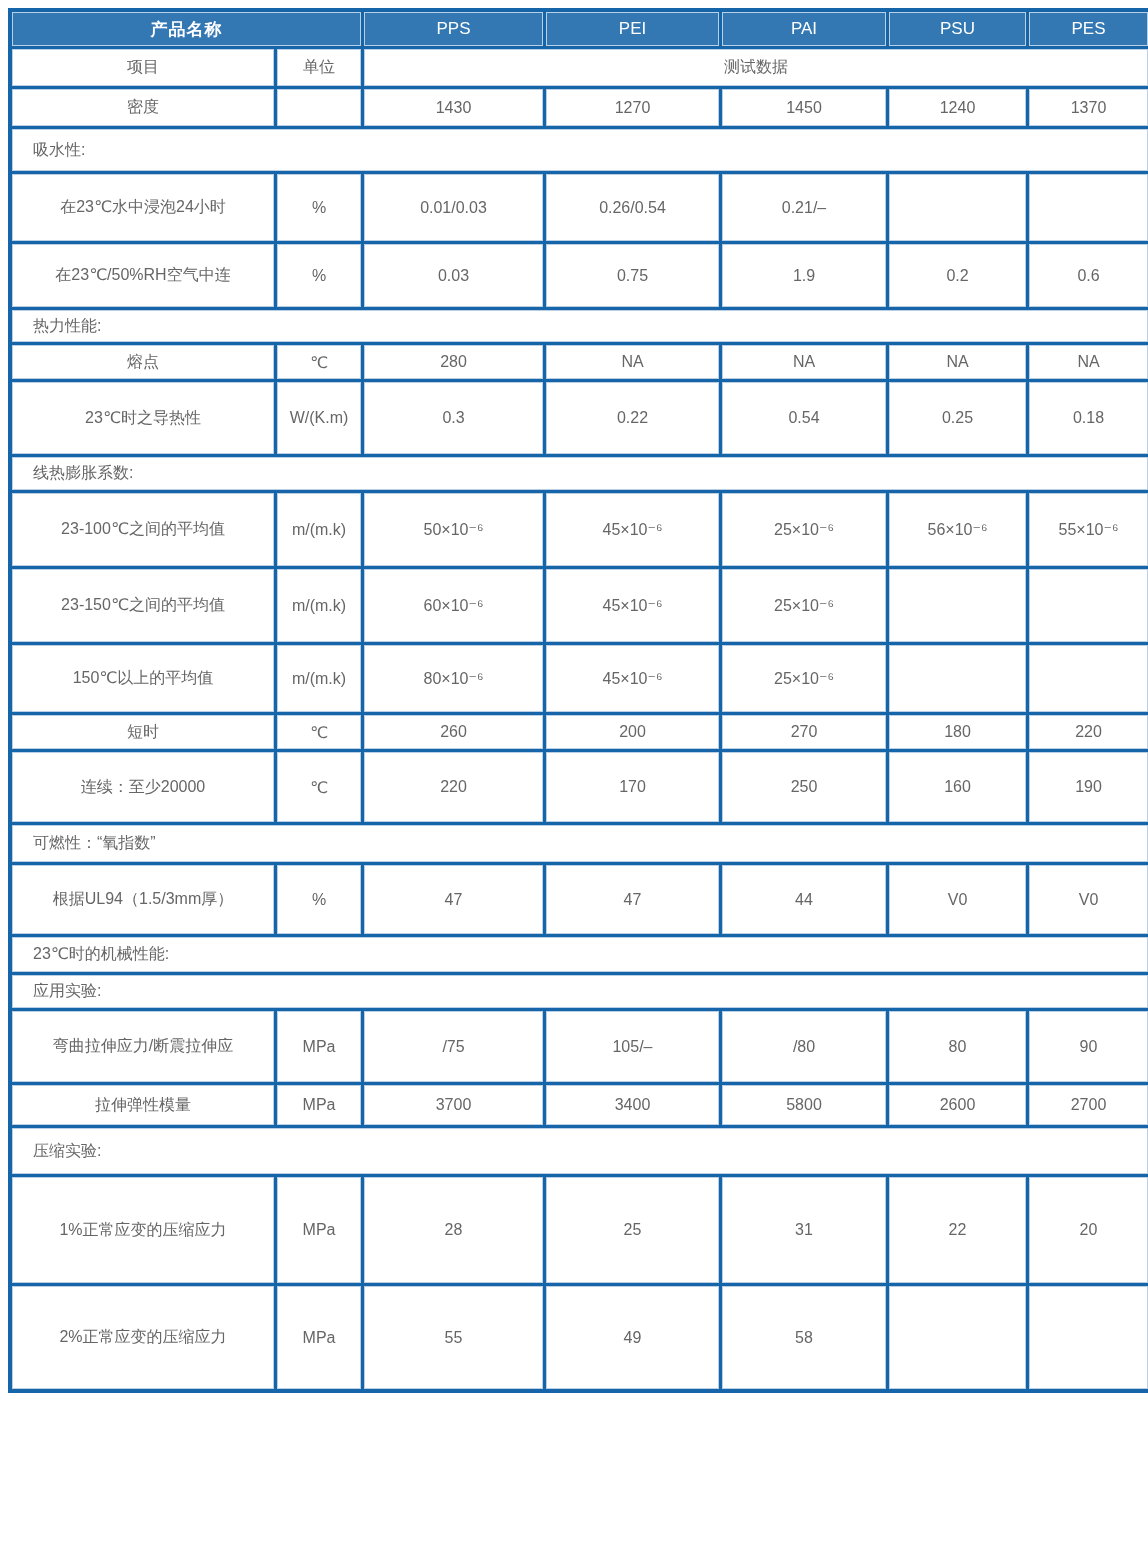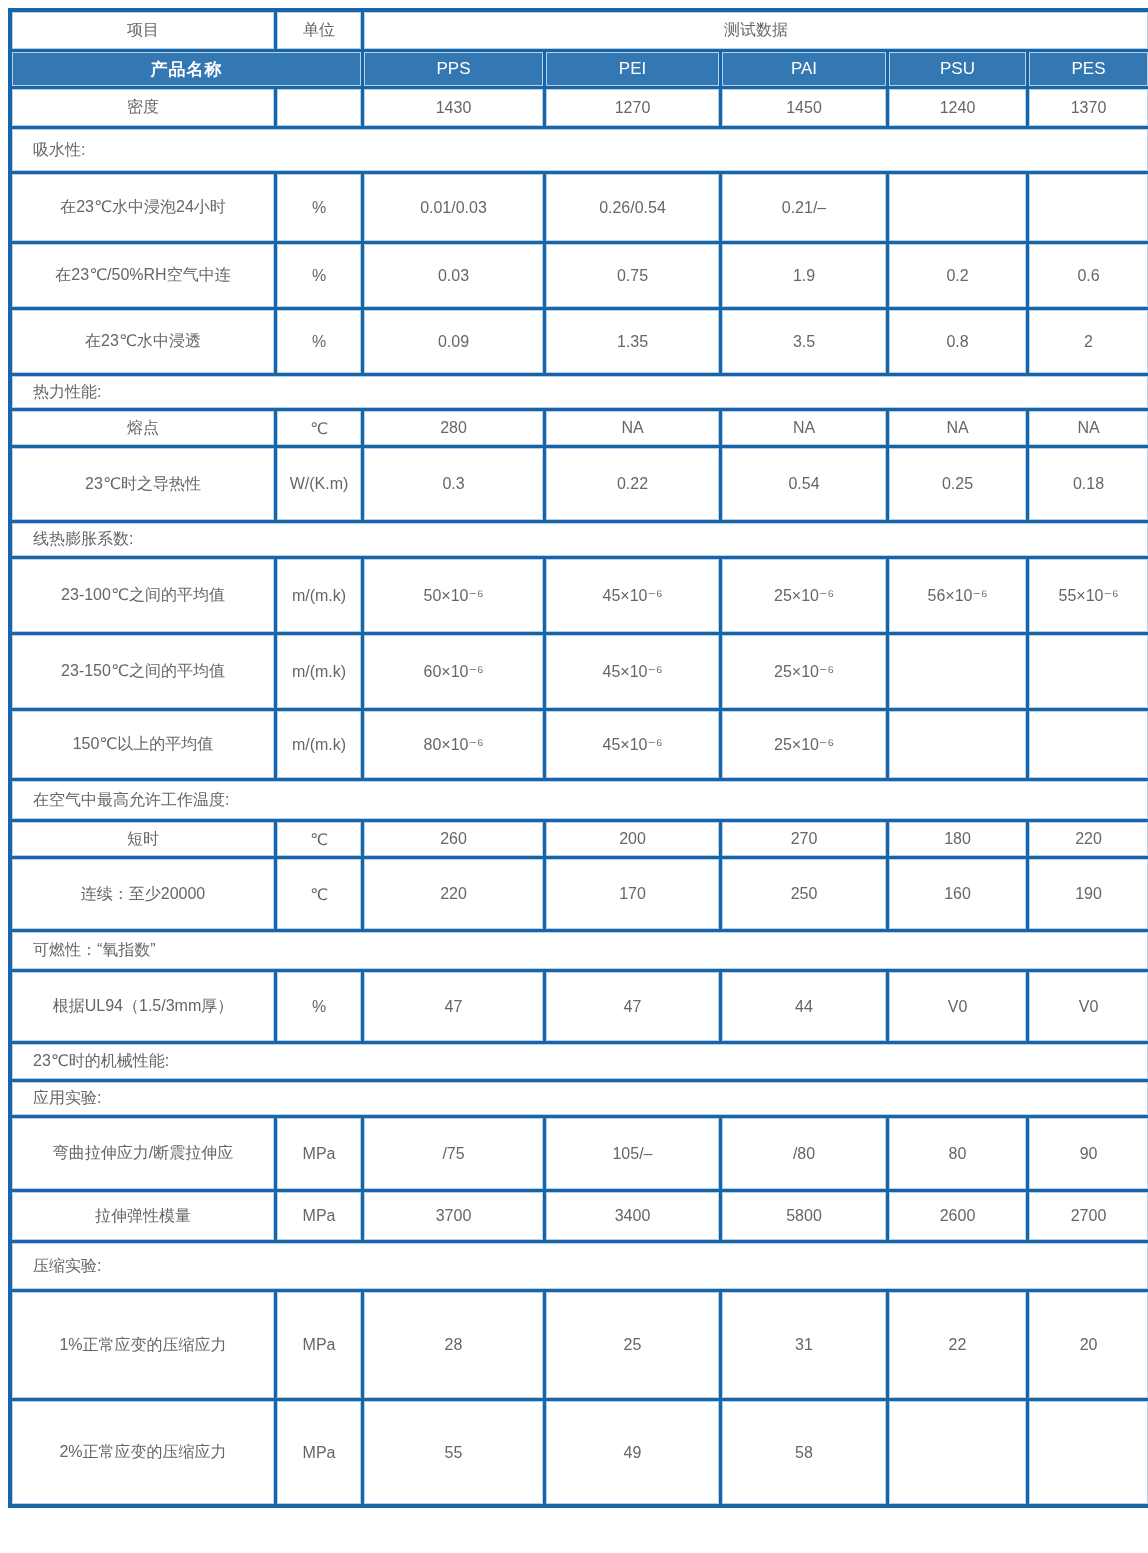--- a/index.html
+++ b/index.html
@@ -54,32 +54,32 @@
     <colgroup>
       <col style="width:262px">
       <col style="width:84px">
       <col style="width:179px">
       <col style="width:173px">
       <col style="width:164px">
       <col style="width:137px">
       <col style="width:119px">
     </colgroup>
     <tbody id="tbody">
-        <tr style="height: 37px;">
-          <td>项目</td>
-          <td>单位</td>
-          <td colspan="5">测试数据</td>
-        </tr>
         <tr style="height: 34px;">
           <th class="hdr title" colspan="2">产品名称</th>
           <th class="hdr">PPS</th>
           <th class="hdr">PEI</th>
           <th class="hdr">PAI</th>
           <th class="hdr">PSU</th>
           <th class="hdr">PES</th>
+        </tr>
+        <tr style="height: 37px;">
+          <td>项目</td>
+          <td>单位</td>
+          <td colspan="5">测试数据</td>
         </tr>
         <tr style="height: 37px;">
           <td>密度</td>
           <td></td>
           <td>1430</td>
           <td>1270</td>
           <td>1450</td>
           <td>1240</td>
           <td>1370</td>
         </tr>
@@ -97,29 +97,20 @@
         </tr>
         <tr style="height: 63px;">
           <td>在23℃/50%RH空气中连</td>
           <td>%</td>
           <td>0.03</td>
           <td>0.75</td>
           <td>1.9</td>
           <td>0.2</td>
           <td>0.6</td>
         </tr>
-        <tr style="height: 63px;">
-          <td>在23℃水中浸透</td>
-          <td>%</td>
-          <td>0.09</td>
-          <td>1.35</td>
-          <td>3.5</td>
-          <td>0.8</td>
-          <td>2</td>
-        </tr>
         <tr style="height: 32px;">
           <td class="section" colspan="7">热力性能:</td>
         </tr>
         <tr style="height: 34px;">
           <td>熔点</td>
           <td>℃</td>
           <td>280</td>
           <td>NA</td>
           <td>NA</td>
           <td>NA</td>
@@ -157,23 +148,20 @@
         </tr>
         <tr style="height: 67px;">
           <td>150℃以上的平均值</td>
           <td>m/(m.k)</td>
           <td>80×10⁻⁶</td>
           <td>45×10⁻⁶</td>
           <td>25×10⁻⁶</td>
           <td></td>
           <td></td>
         </tr>
-        <tr style="height: 38px;">
-          <td class="section" colspan="7">在空气中最高允许工作温度:</td>
-        </tr>
         <tr style="height: 34px;">
           <td>短时</td>
           <td>℃</td>
           <td>260</td>
           <td>200</td>
           <td>270</td>
           <td>180</td>
           <td>220</td>
         </tr>
         <tr style="height: 70px;">
@@ -205,21 +193,21 @@
         </tr>
         <tr style="height: 71px;">
           <td>弯曲拉伸应力/断震拉伸应</td>
           <td>MPa</td>
           <td>/75</td>
           <td>105/–</td>
           <td>/80</td>
           <td>80</td>
           <td>90</td>
         </tr>
-        <tr style="height: 48px; margin-top: 28px;">
+        <tr style="height: 40px; margin-top: 28px;">
           <td>拉伸弹性模量</td>
           <td>MPa</td>
           <td>3700</td>
           <td>3400</td>
           <td>5800</td>
           <td>2600</td>
           <td>2700</td>
         </tr>
         <tr style="height: 46px;">
           <td class="section" colspan="7">压缩实验:</td>

